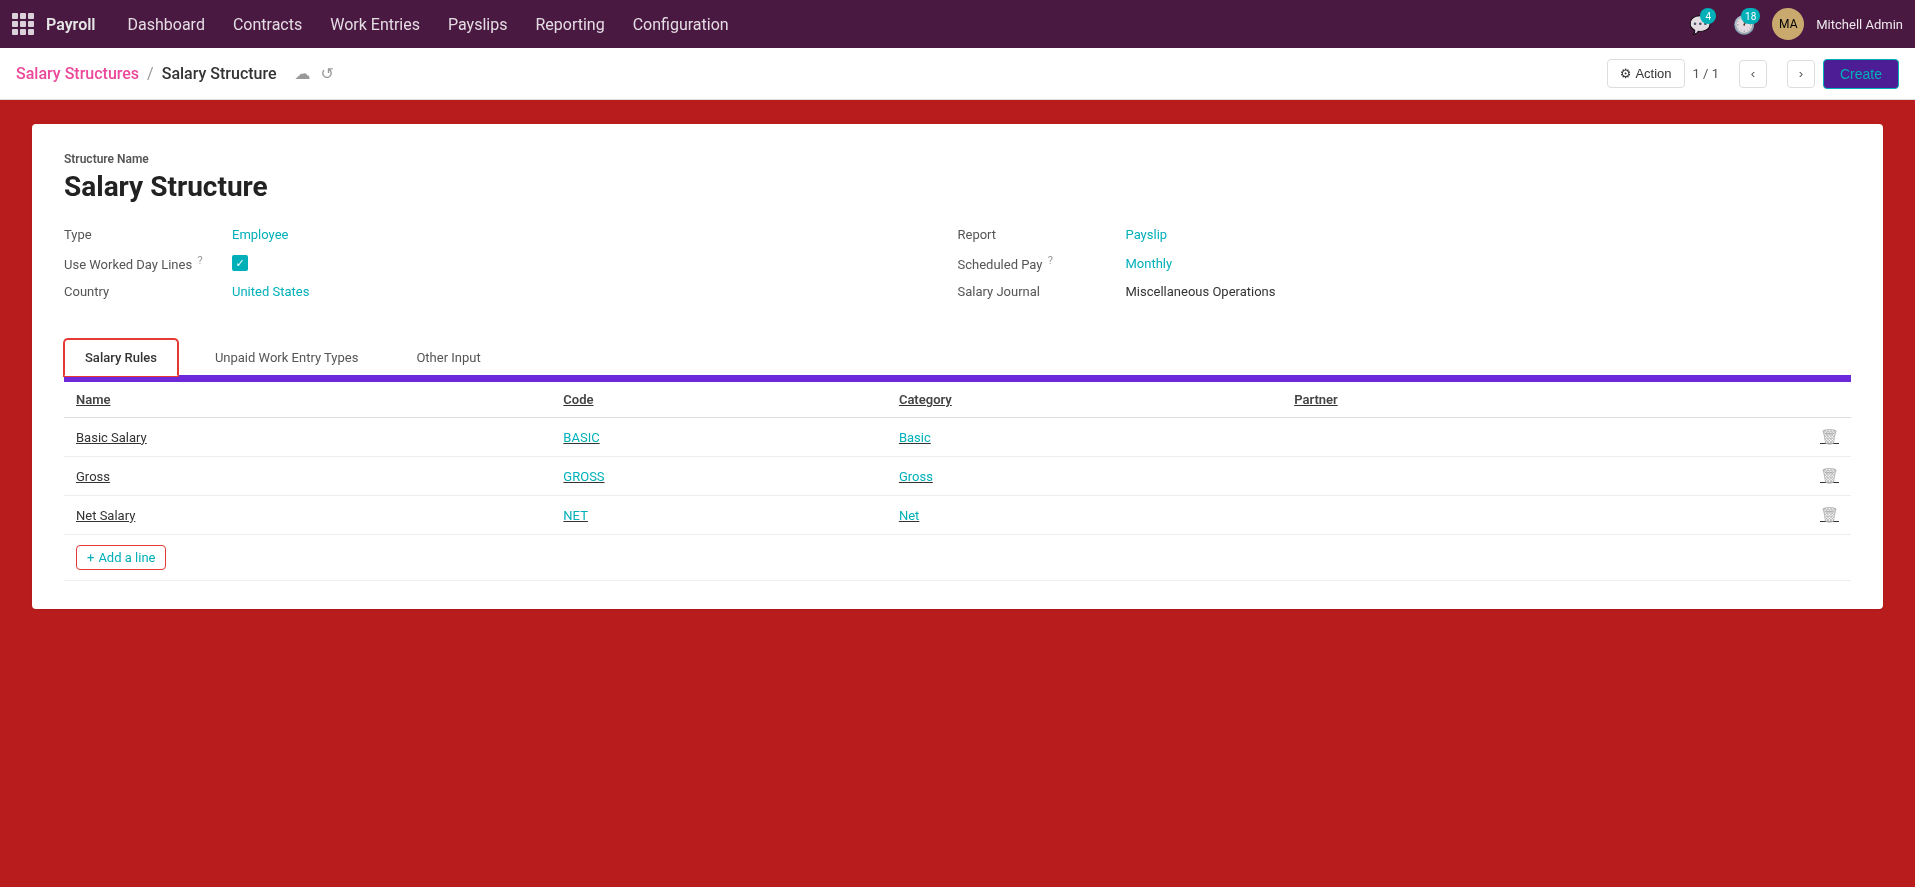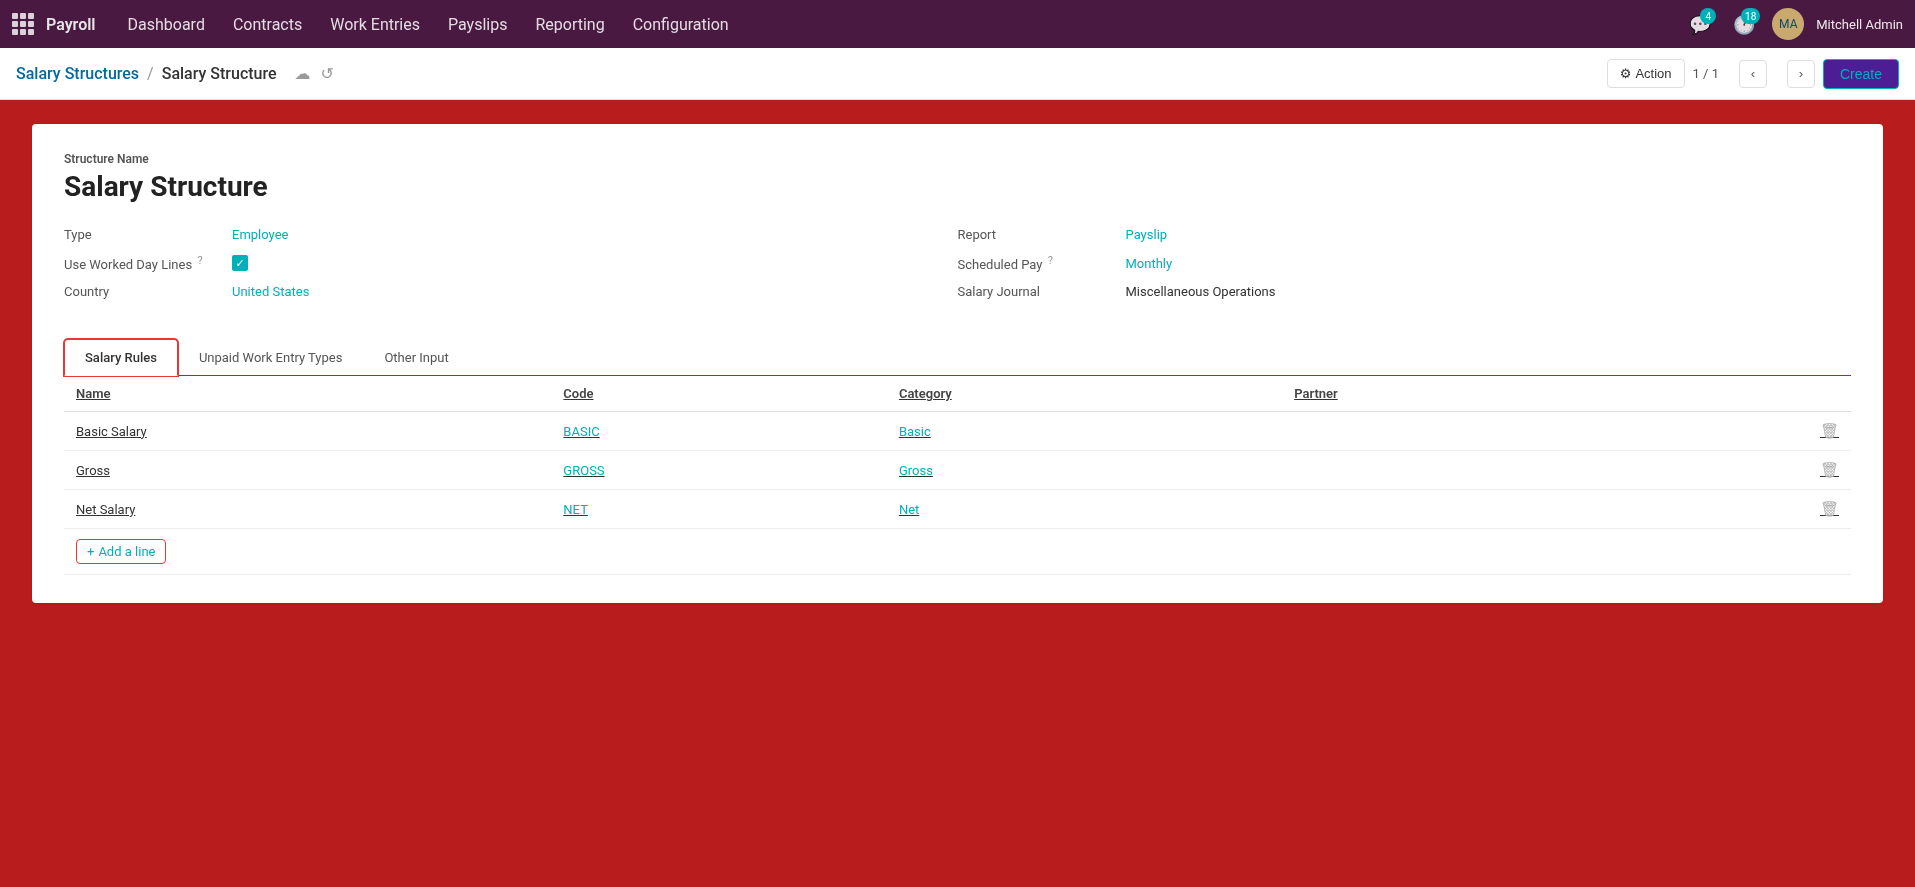--- a/index.html
+++ b/index.html
@@ -66,21 +66,21 @@
       display: flex; align-items: center; justify-content: center;
     }
     .top-nav .user-avatar {
       width: 32px; height: 32px;
       border-radius: 50%;
       background: #c9a96e;
       overflow: hidden;
       cursor: pointer;
       display: flex; align-items: center; justify-content: center;
       font-size: 12px;
-      color: #0c4a6e;
+      color: #000000;
     }
     .top-nav .user-name {
       color: rgba(255,255,255,0.9);
       font-size: 13px;
       cursor: pointer;
     }
 
     
     .sub-header {
       background: #fff;
@@ -90,21 +90,21 @@
       padding: 0 16px;
       height: 52px;
     }
     .breadcrumb {
       display: flex;
       align-items: center;
       gap: 8px;
       flex: 1;
     }
     .breadcrumb .crumb-link {
-      color: #0369a1;
+      color: #ec4899;
       font-size: 16px;
       font-weight: 500;
       cursor: pointer;
       text-decoration: none;
     }
     .breadcrumb .crumb-sep {
       color: #999;
       font-size: 16px;
     }
     .breadcrumb .crumb-current {
@@ -226,24 +226,24 @@
       background: #00b0b9;
       border-radius: 2px;
       display: flex; align-items: center; justify-content: center;
       color: #fff;
       font-size: 11px;
       cursor: pointer;
     }
 
     
     .tabs-container {
-      border-bottom: 1px solid #6d28d9;
+      border-bottom: 7px solid #6d28d9;
       margin-bottom: 0;
       display: flex;
-      gap: 0;
+      gap: 16px;
     }
     .tab-item {
       padding: 10px 20px;
       font-size: 13px;
       cursor: pointer;
       color: #555;
       border: 1px solid transparent;
       border-bottom: none;
       margin-bottom: -1px;
       border-radius: 4px 4px 0 0;

